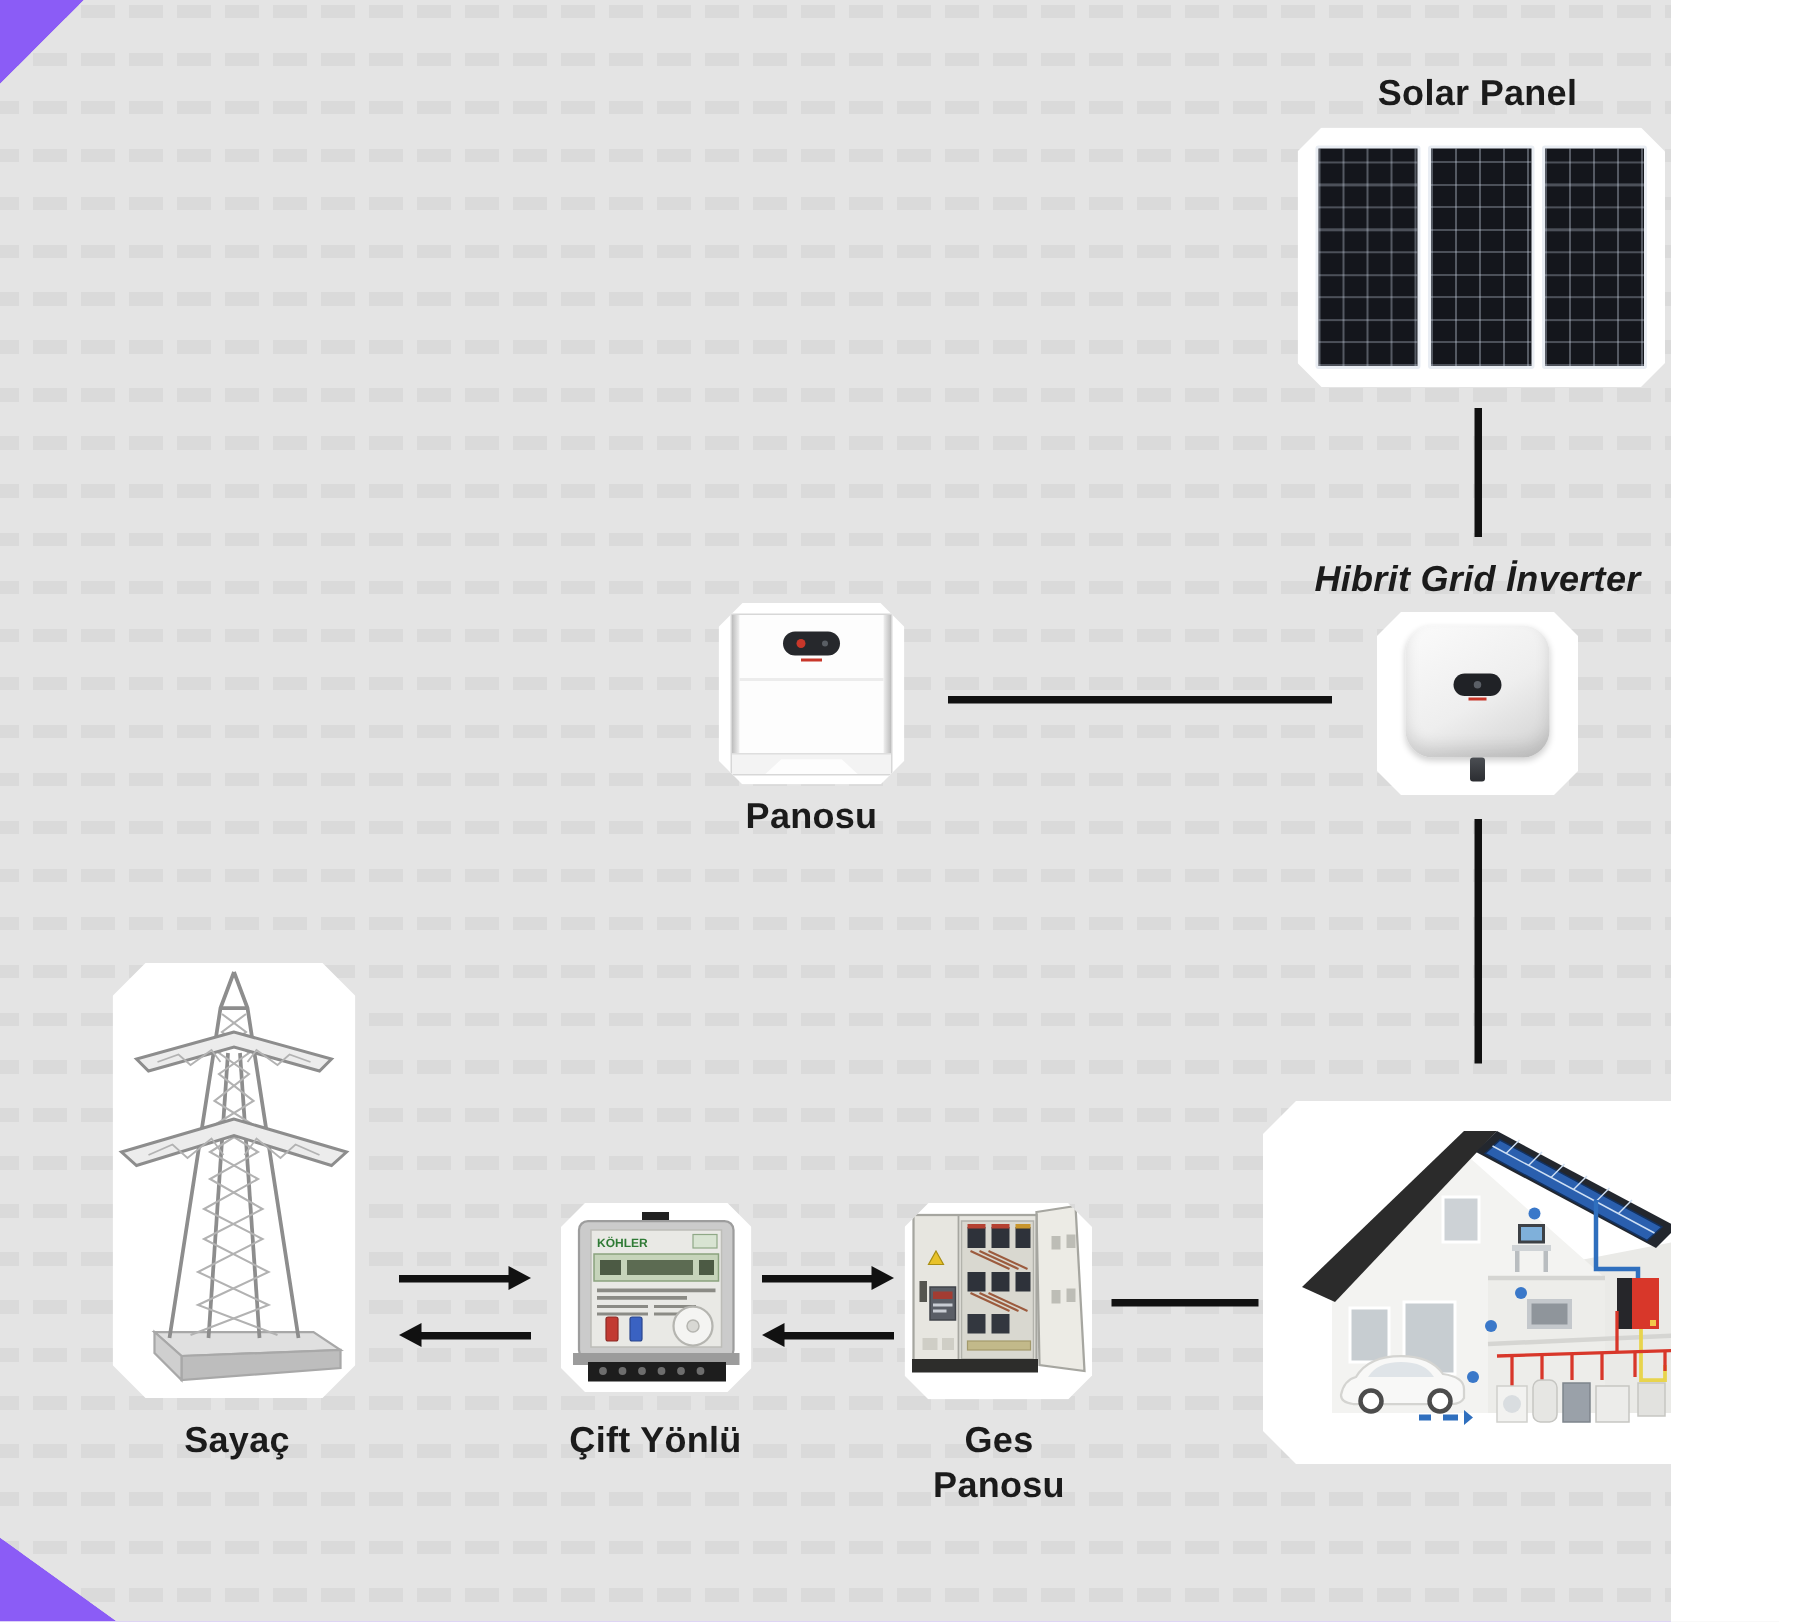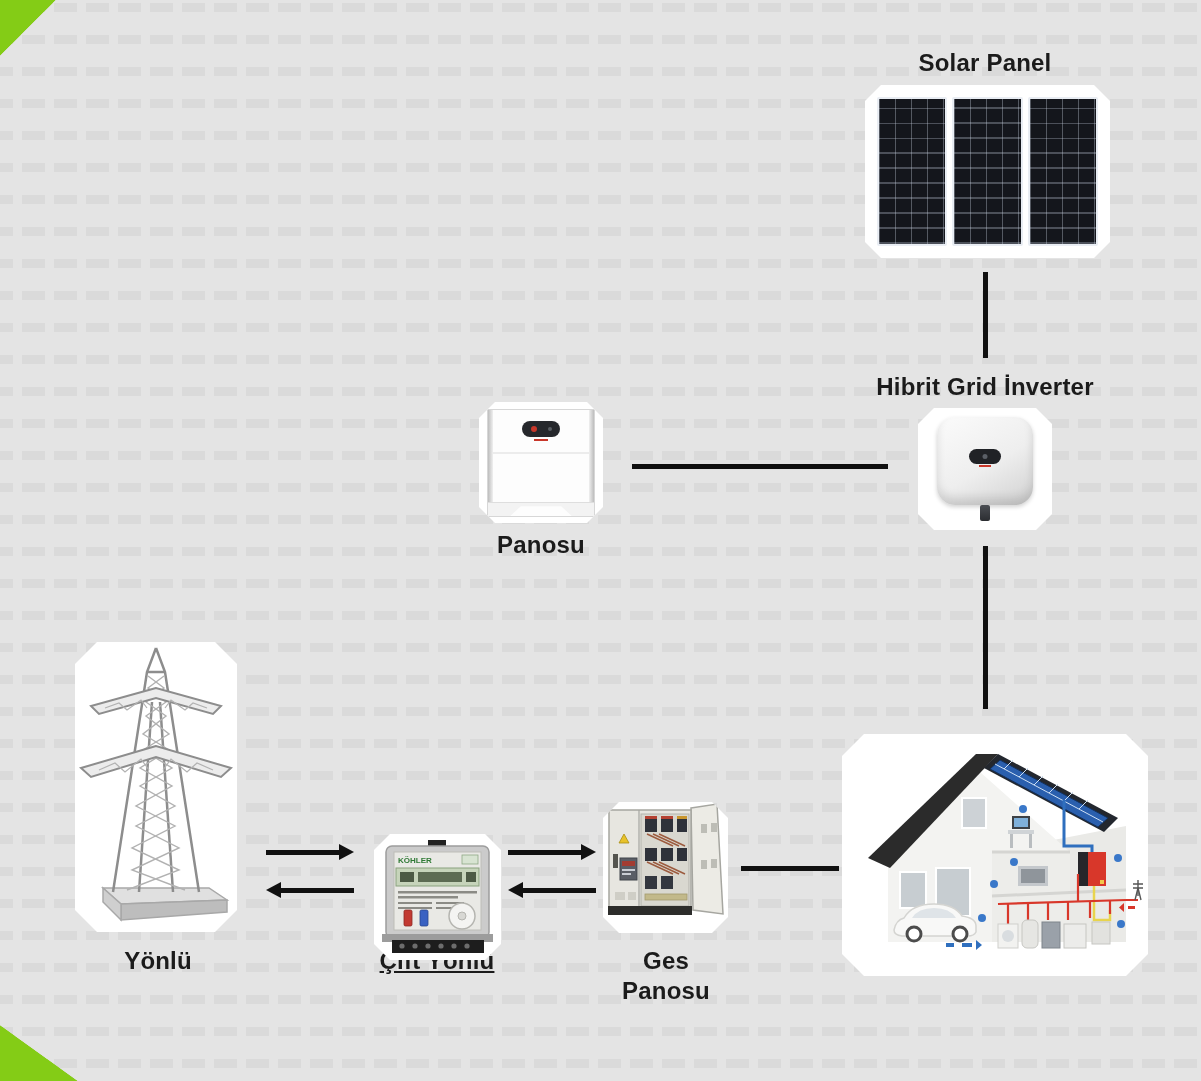--- a/index.html
+++ b/index.html
@@ -1,16 +1,16 @@
 <!DOCTYPE html>
 <html><head>
 <meta charset="utf-8">
 <style>
   html,body{margin:0;padding:0;background:#ffffff;}
-  #canvas{position:relative;width:1201px;height:1081px;background:#84cc16;
+  #canvas{position:relative;width:1114px;height:1081px;background:#8b5cf6;
           font-family:"Liberation Sans",sans-serif;overflow:hidden;}
 
   
   .page-bg{position:absolute;inset:0;
     background-color:#e4e4e4;
     background-image:
       repeating-linear-gradient(0deg,#e4e4e4 0 13px,rgba(0,0,0,0) 13px 22px,#e4e4e4 22px 32px),
       repeating-linear-gradient(90deg,#dadada 0 13px,#e4e4e4 13px 22px,#dadada 22px 32px);
     clip-path:polygon(56px 0,100% 0,100% 100%,78px 100%,0 1025px,0 56px);
   }
@@ -74,27 +74,27 @@
 </style>
 </head>
 <body>
 
 <div id="canvas">
 
   <div class="page-bg"></div>
 
   <div class="lbl" style="left:835px;top:48px;width:300px;">Solar Panel</div>
 
-  <div class="lbl" style="left:805px;top:372px;width:360px;">Hibrit Grid İnverter</div>
+  <div class="lbl" style="left:805px;top:372px;width:360px;font-style:italic;">Hibrit Grid İnverter</div>
 
   <div class="lbl" style="left:441px;top:530px;width:200px;">Panosu</div>
 
-  <div class="lbl" style="left:58px;top:946px;width:200px;">Yönlü</div>
-
-  <div class="lbl" style="left:337px;top:946px;width:200px;text-decoration:underline;">
+  <div class="lbl" style="left:58px;top:946px;width:200px;">Sayaç</div>
+
+  <div class="lbl" style="left:337px;top:946px;width:200px;">
     <span style="display:block;">Çift Yönlü</span>
   </div>
 
   <div class="lbl" style="left:566px;top:946px;width:200px;">
     <span style="display:block;">Ges</span>
     <span style="display:block;">Panosu</span>
   </div>
 
   <div class="conn" style="left:983px;top:272px;width:5px;height:86px;"></div>
   <div class="conn" style="left:632px;top:464px;width:256px;height:5px;"></div>
@@ -177,21 +177,21 @@
       </g>
       <g stroke="#b2b2b2" fill="none" stroke-width="1.2">
         <path d="M30,66 L44,61 L52,68 L66,58 L72,66"></path>
         <path d="M132,66 L118,61 L110,68 L96,58 L90,66"></path>
         <path d="M24,128 L40,121 L50,130 L66,117 L74,128"></path>
         <path d="M138,128 L122,121 L112,130 L96,117 L88,128"></path>
       </g>
     </svg>
   </div>
 
-  <div class="card ch16" style="left:374px;top:802px;width:127px;height:126px;margin-top:32px;">
+  <div class="card ch16" style="left:374px;top:802px;width:127px;height:126px;">
     <svg width="127" height="126" viewBox="0 0 127 126">
       <rect x="54" y="6" width="18" height="8" fill="#222222"></rect>
       <rect x="12" y="12" width="103" height="92" rx="6" fill="#cbcbcb" stroke="#9d9d9d" stroke-width="1.5"></rect>
       <rect x="20" y="18" width="87" height="78" fill="#e9e9e5" stroke="#bdbdb8" stroke-width="1"></rect>
       <text x="24" y="29" font-size="8" font-weight="bold" fill="#2f7a35" font-family="Liberation Sans, sans-serif">KÖHLER</text>
       <rect x="88" y="21" width="16" height="9" fill="#d8e4d2" stroke="#8fa886" stroke-width="0.8"></rect>
       <rect x="22" y="34" width="83" height="18" fill="#c6d4ba" stroke="#8aa27e" stroke-width="1"></rect>
       <rect x="26" y="38" width="14" height="10" fill="#4c5a44"></rect>
       <rect x="44" y="38" width="44" height="10" fill="#5c6b52"></rect>
       <rect x="92" y="38" width="10" height="10" fill="#4c5a44"></rect>

